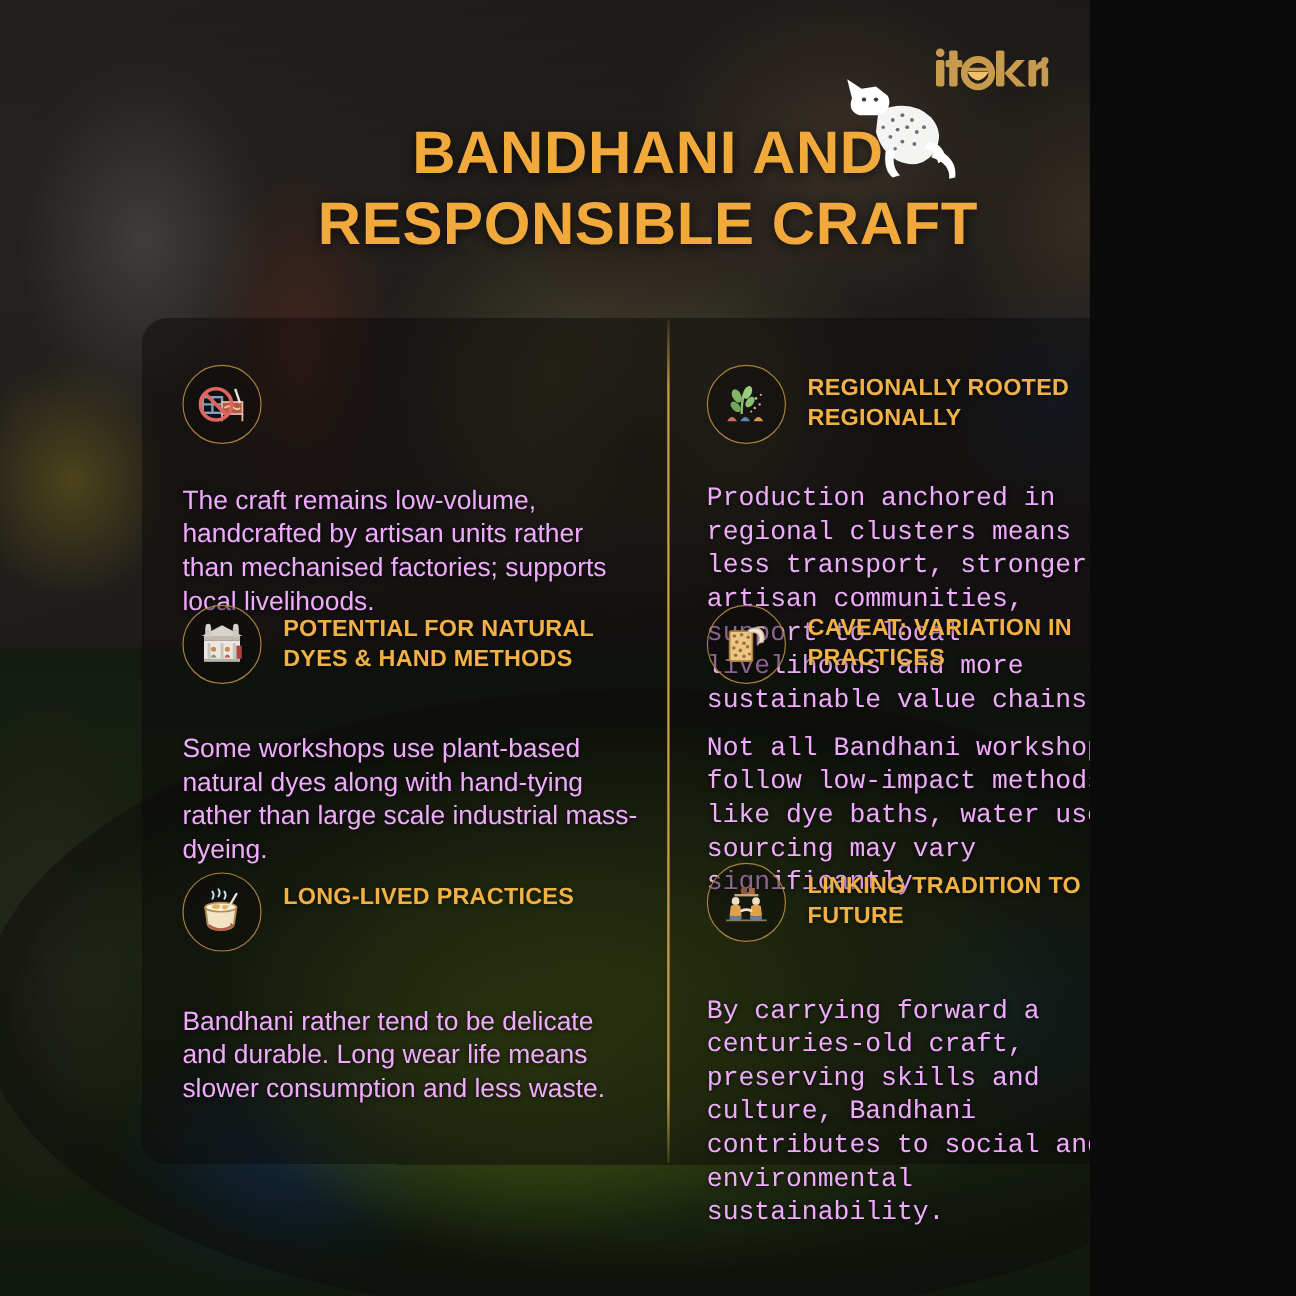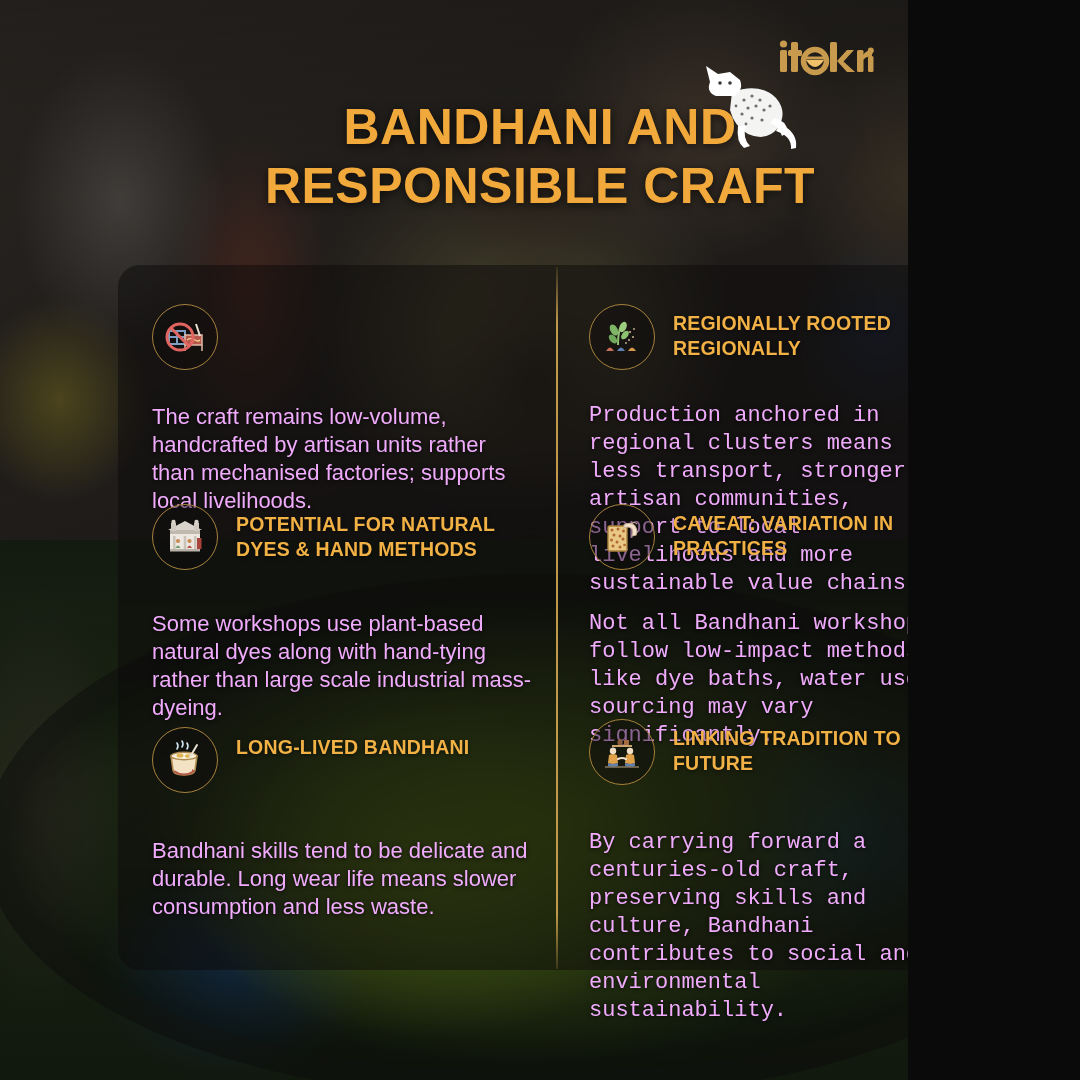--- a/index.html
+++ b/index.html
@@ -383,23 +383,23 @@
               <ellipse cx="17" cy="17.5" rx="3.4" ry="2"></ellipse>
               <ellipse cx="25" cy="18" rx="3" ry="1.8"></ellipse>
             </g>
 
             <path d="M27 19 L34 7" stroke="#e8e2d4" stroke-width="2" stroke-linecap="round"></path>
 
             <path d="M11 33 q10 7 20 0" stroke="#b5574b" stroke-width="1.8" fill="none"></path>
             <path d="M29 31 l3 2 -3 2" fill="#b5574b"></path>
           </svg>
         </div>
-        <div class="item-title">LONG-LIVED BANDHANI</div>
-      </div>
-      <div class="item-body">Bandhani skills tend to be delicate and durable. Long wear life means slower consumption and less waste.</div>
+        <div class="item-title">LONG-LIVED PRACTICES</div>
+      </div>
+      <div class="item-body">Bandhani rather tend to be delicate and durable. Long wear life means slower consumption and less waste.</div>
     </div>
 
     <div class="cell right r3">
       <div class="head-row">
         <div class="badge">
           <svg width="46" height="46" viewBox="0 0 46 46" aria-hidden="true">
 
             <rect x="13" y="16" width="20" height="2" fill="#c8a46a"></rect>
             <path d="M19 16 q-2-5 2-6 q4 1 2 6 z" fill="#8b5a3c"></path>
             <rect x="25" y="11" width="5" height="5" fill="#a36b42"></rect>

